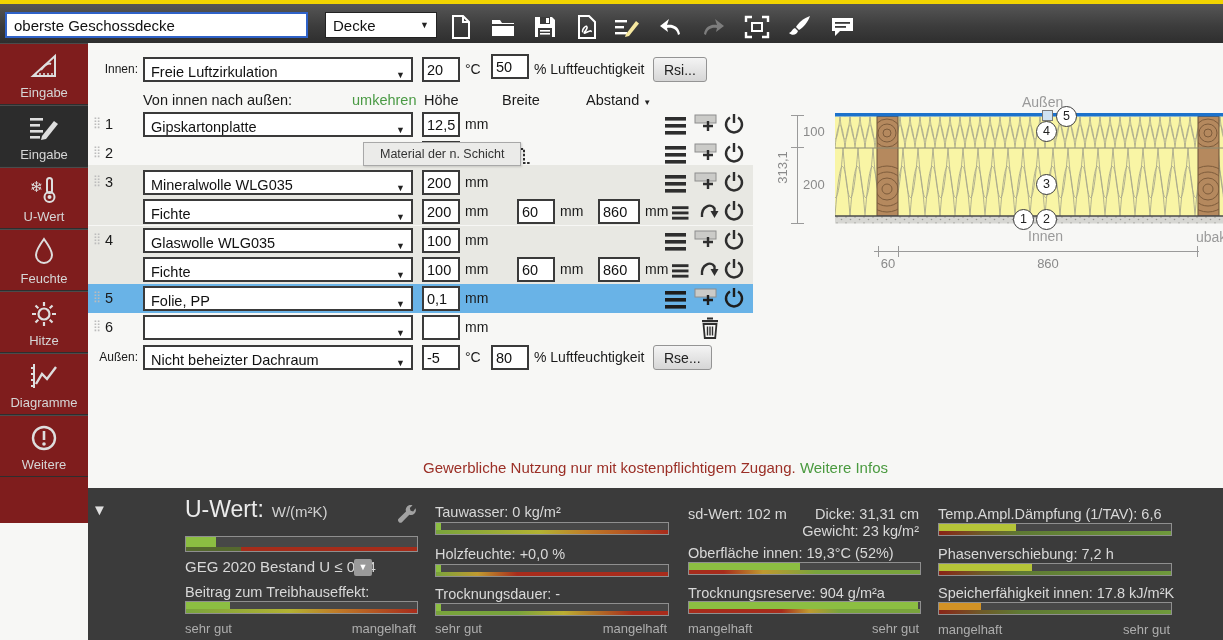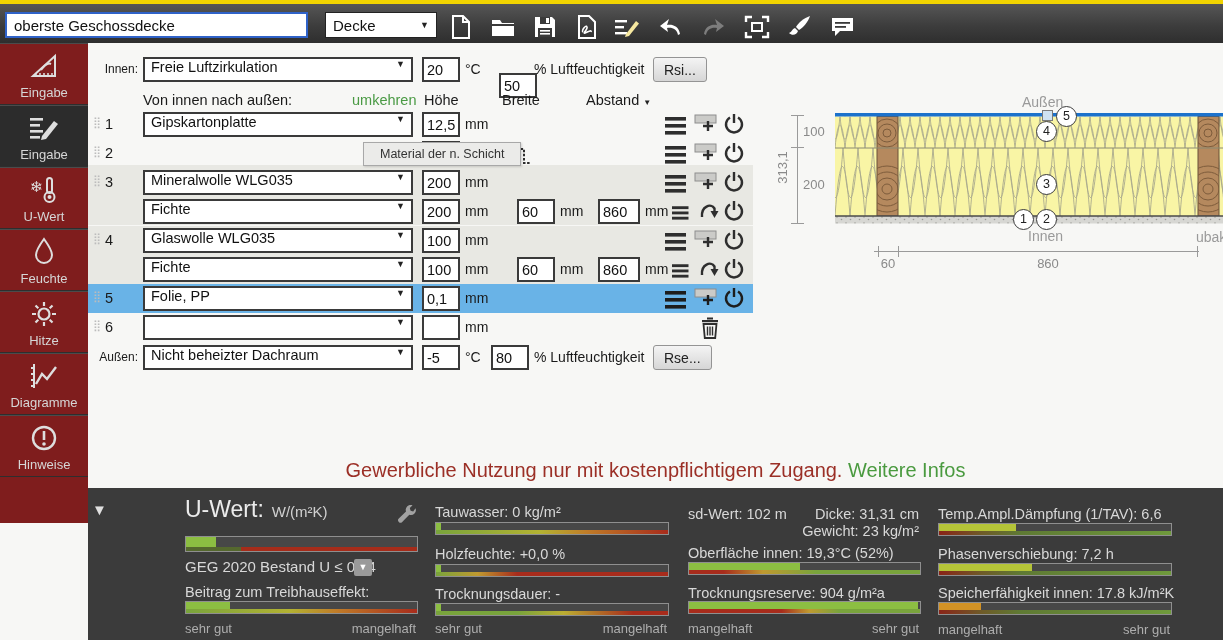--- a/index.html
+++ b/index.html
@@ -18,42 +18,42 @@
   .sbitem.active{background:#2c2c2c}
   .sbicon{height:36px;padding-top:6px}
   .sblabel{font-size:13px;line-height:14px}
   
   .content{position:absolute;left:88px;top:43px;width:1135px;height:445px;background:#f7f7f5}
   .stripe{position:absolute;left:88px;width:665px;background:#e8e8e3}
   .stripe.sel{background:#69b3e7}
   .flabel{position:absolute;font-size:12px;color:#1a1a1a;line-height:25px}
   .fhead{position:absolute;font-size:14.5px;color:#1a1a1a;line-height:18px}
   .fsel{position:absolute;height:25px;width:270px;box-sizing:border-box;background:#fff;border:2px solid #3a3a3a;
-    display:flex;align-items:flex-start;justify-content:space-between;padding:0 6px;font-size:14.5px;color:#111;cursor:pointer;white-space:nowrap;overflow:hidden}
+    display:flex;align-items:flex-end;justify-content:space-between;padding:0 6px;font-size:14.5px;color:#111;cursor:pointer;white-space:nowrap;overflow:hidden}
   .caret{font-size:9px;color:#222;flex:0 0 auto}
   .finput{position:absolute;height:25px;width:38px;box-sizing:border-box;background:#fff;border:2px solid #3a3a3a;
     font-family:inherit;font-size:14.5px;color:#111;padding:0 3px}
   .funit{position:absolute;font-size:14px;color:#1a1a1a;line-height:25px}
   .fbtn{position:absolute;height:25px;padding:0 10px;background:linear-gradient(#f4f4f4,#d6d6d6);
     border:1px solid #949494;border-radius:3px;font-family:inherit;font-size:14px;color:#222;cursor:pointer}
   .handle{position:absolute;font-size:11px;color:#bcbcbc;letter-spacing:-1px;cursor:grab}
   .lnum{position:absolute;font-size:14.5px;color:#1a1a1a;line-height:25px}
   .rowico{position:absolute;width:24px;height:24px;cursor:pointer}
   .glink{color:#4a9a44;cursor:pointer}
   .tooltip{position:absolute;left:363px;top:142px;height:22px;line-height:22px;padding:0 16px;background:#ebebe9;
     border:1px solid #a8a8a8;box-shadow:1px 1px 2px rgba(0,0,0,.15);font-size:12.5px;color:#333;white-space:nowrap;z-index:30}
   
   .dimtext{position:absolute;font-size:13px;color:#8a8a8a}
   .dimline{position:absolute;background:#9a9a9a}
   .marker{position:absolute;width:21px;height:21px;border:1.5px solid #3c3c3c;border-radius:50%;background:#fff;
     box-sizing:border-box;text-align:center;line-height:18px;font-size:12.5px;color:#222;z-index:5}
   .handle-sq{position:absolute;left:1042px;top:110px;width:11px;height:11px;background:#cfe2f2;border:1.5px solid #7a7a7a;box-sizing:border-box;z-index:6;cursor:pointer}
   .dwlabel{position:absolute;font-size:14px;color:#9a9a9a}
   
-  .notice{position:absolute;left:88px;top:459px;width:1135px;text-align:center;font-size:20px}
+  .notice{position:absolute;left:88px;top:459px;width:1135px;text-align:center;font-size:15px}
   .notice .red{color:#9b2f26}
   .notice .grn{color:#4a9a3f;cursor:pointer}
   
   .bpanel{position:absolute;left:88px;top:488px;width:1135px;height:152px;background:#3b3b3b;color:#d8d8d8}
   .btext{position:absolute;font-size:14.5px;color:#d8d8d8;white-space:nowrap}
   .bscale{position:absolute;display:flex;justify-content:space-between;font-size:13px;color:#aeaeae}
   .gauge{position:absolute;border:1px solid #8f8f8f;background:#474747;box-sizing:content-box}
   .gfill{height:7px;width:0;background:#8cbe42}
   .g-lg .gfill{height:10px}
   .gstrip{height:4px;width:100%}
@@ -184,38 +184,38 @@
           </svg></div>
       <div class="sblabel">Diagramme</div>
     </div>
     <div class="sbitem">
       <div class="sbicon">
         <svg width="34" height="32" viewBox="0 0 34 32">
             <circle cx="17" cy="16" r="11" fill="none" stroke="#dedede" stroke-width="2.4"></circle>
         <rect x="15.7" y="9" width="2.6" height="9" fill="#dedede"></rect>
             <circle cx="17" cy="22" r="1.8" fill="#dedede"></circle>
           </svg></div>
-      <div class="sblabel">Hinweise</div>
+      <div class="sblabel">Weitere</div>
     </div>
   </div>
 
   <div class="content"></div>
 
   <div class="stripe" style="top:165px;height:60px"></div>
   <div class="stripe" style="top:226px;height:58px"></div>
   <div class="stripe sel" style="top:284px;height:29px"></div>
 
   <div class="flabel" style="left:93px;top:57px;width:45px;text-align:right">Innen:</div>
   <div class="fsel" style="left:143px;top:57px">
     <span>Freie Luftzirkulation</span>
       <span class="caret">▼</span>
     </div>
   <input class="finput" style="left: 422px; top: 57px;" value="20">
   <span class="funit" style="left:465px;top:57px">°C</span>
-  <input class="finput" style="left: 491px; top: 73px; margin-left: 8px;" value="50">
+  <input class="finput" style="left: 491px; top: 54px;" value="50">
   <span class="funit" style="left:534px;top:57px">% Luftfeuchtigkeit</span>
   <button class="fbtn" style="left:653px;top:57px">Rsi...</button>
 
   <div class="fhead" style="left:143px;top:91px">Von innen nach außen:</div>
   <div class="fhead glink" style="left:352px;top:91px">umkehren</div>
   <div class="fhead" style="left:424px;top:91px">Höhe</div>
   <div class="fhead" style="left:502px;top:91px">Breite</div>
   <div class="fhead" style="left:586px;top:91px">
     <span>Abstand</span>
     <span class="caret" style="font-size:8px"> ▼</span></div>

